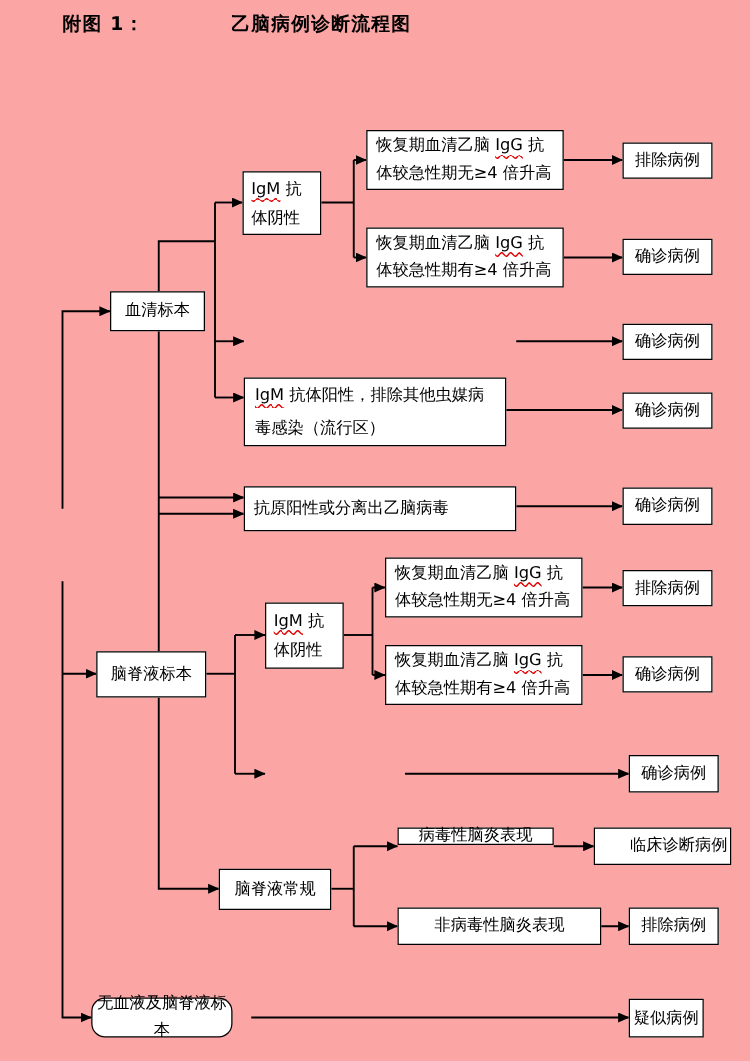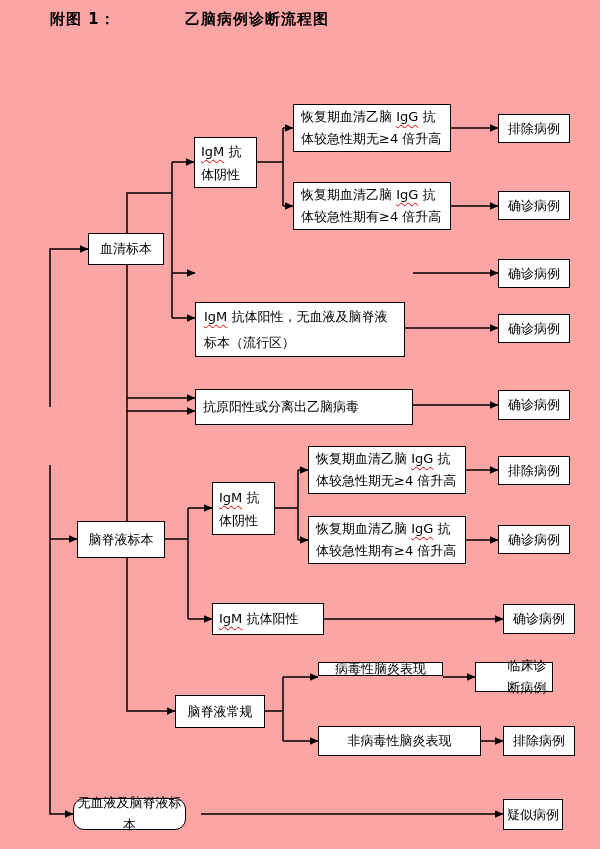--- a/index.html
+++ b/index.html
@@ -102,21 +102,21 @@
     <div class="node" style="left: 293px; top: 182px; width: 158px; height: 48px;">
       <div class="txt"><span>恢复期血清乙脑 </span><span class="wavy" style="text-decoration-color: rgb(224, 0, 0);">IgG</span><span> 抗体较急性期有≥4 倍升高</span></div>
     </div>
     <div class="node center" style="left: 498px; top: 191px; width: 72px; height: 29px;">
       <div class="txt"><span>确诊病例</span></div>
     </div>
     <div class="node center" style="left: 498px; top: 259px; width: 72px; height: 29px;">
       <div class="txt"><span>确诊病例</span></div>
     </div>
     <div class="node" style="left: 195px; top: 302px; width: 210px; height: 55px; line-height: 26px; padding: 0px 8px;">
-      <div class="txt"><span class="wavy" style="text-decoration-color: rgb(224, 0, 0);">IgM</span><span> 抗体阳性，无血液及脑脊液标本（流行区）</span></div>
+      <div class="txt"><span class="wavy" style="text-decoration-color: rgb(224, 0, 0);">IgM</span><span> 抗体阳性，排除其他虫媒病毒感染（流行区）</span></div>
     </div>
     <div class="node center" style="left: 498px; top: 314px; width: 72px; height: 29px;">
       <div class="txt"><span>确诊病例</span></div>
     </div>
     <div class="node" style="left: 195px; top: 389px; width: 218px; height: 36px;">
       <div class="txt"><span>抗原阳性或分离出乙脑病毒</span></div>
     </div>
     <div class="node center" style="left: 498px; top: 390px; width: 72px; height: 30px;">
       <div class="txt"><span>确诊病例</span></div>
     </div>
@@ -128,33 +128,30 @@
     </div>
     <div class="node center" style="left: 498px; top: 456px; width: 72px; height: 29px;">
       <div class="txt"><span>排除病例</span></div>
     </div>
     <div class="node" style="left: 308px; top: 516px; width: 158px; height: 48px;">
       <div class="txt"><span>恢复期血清乙脑 </span><span class="wavy" style="text-decoration-color: rgb(224, 0, 0);">IgG</span><span> 抗体较急性期有≥4 倍升高</span></div>
     </div>
     <div class="node center" style="left: 498px; top: 525px; width: 72px; height: 29px;">
       <div class="txt"><span>确诊病例</span></div>
     </div>
-    <div class="node" style="left: 212px; top: 603px; width: 112px; height: 32px; padding: 0px 6px;">
-      <div class="txt"><span class="wavy" style="text-decoration-color: rgb(224, 0, 0);">IgM</span><span> 抗体阳性</span></div>
-    </div>
     <div class="node center" style="left: 503px; top: 604px; width: 72px; height: 30px;">
       <div class="txt"><span>确诊病例</span></div>
     </div>
     <div class="node center" style="left: 175px; top: 695px; width: 90px; height: 33px;">
       <div class="txt"><span>脑脊液常规</span></div>
     </div>
     <div class="node center" style="left: 318px; top: 662px; width: 125px; height: 14px;">
       <div class="txt"><span>病毒性脑炎表现</span></div>
     </div>
-    <div class="node center" style="left: 475px; top: 662px; width: 78px; height: 30px; padding-left: 28px;">
+    <div class="node center" style="left: 475px; top: 662px; width: 110px; height: 30px; padding-left: 28px;">
       <div class="txt"><span>临床诊断病例</span></div>
     </div>
     <div class="node center" style="left: 318px; top: 726px; width: 163px; height: 30px;">
       <div class="txt"><span>非病毒性脑炎表现</span></div>
     </div>
     <div class="node center" style="left: 503px; top: 726px; width: 72px; height: 30px;">
       <div class="txt"><span>排除病例</span></div>
     </div>
     <div class="node center" style="left: 503px; top: 799px; width: 60px; height: 31px;">
       <div class="txt"><span>疑似病例</span></div>

